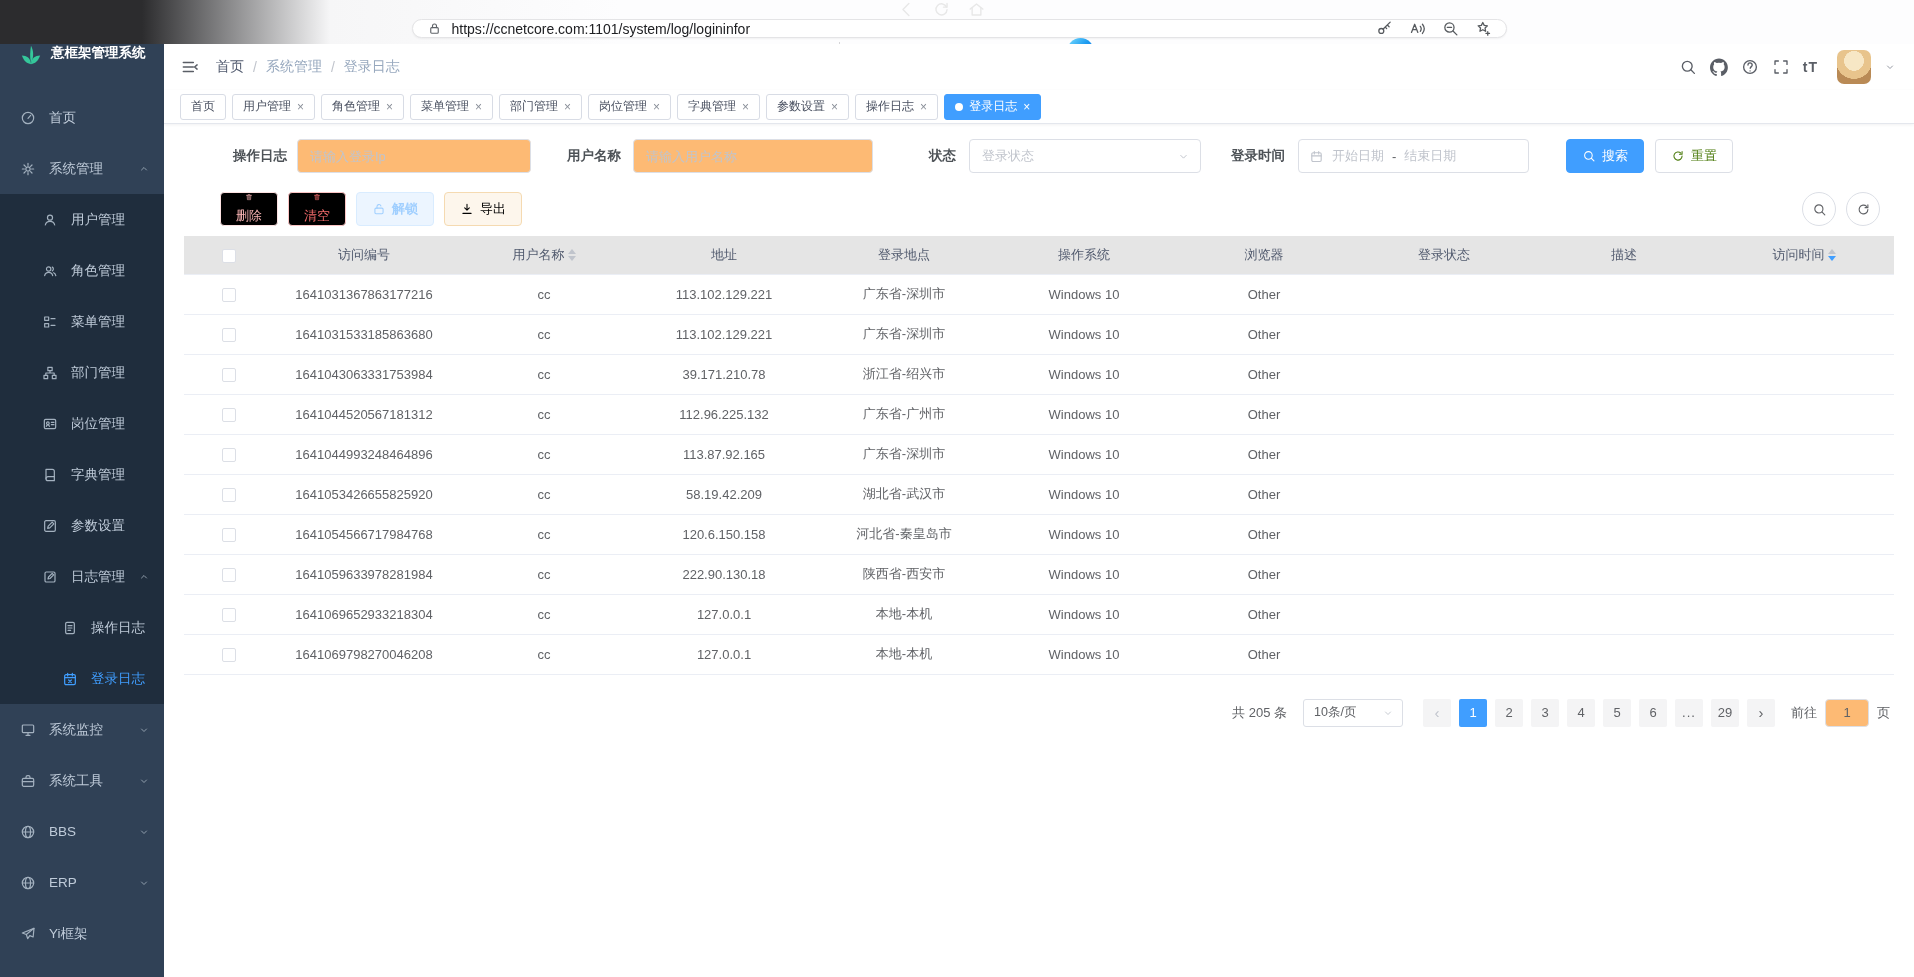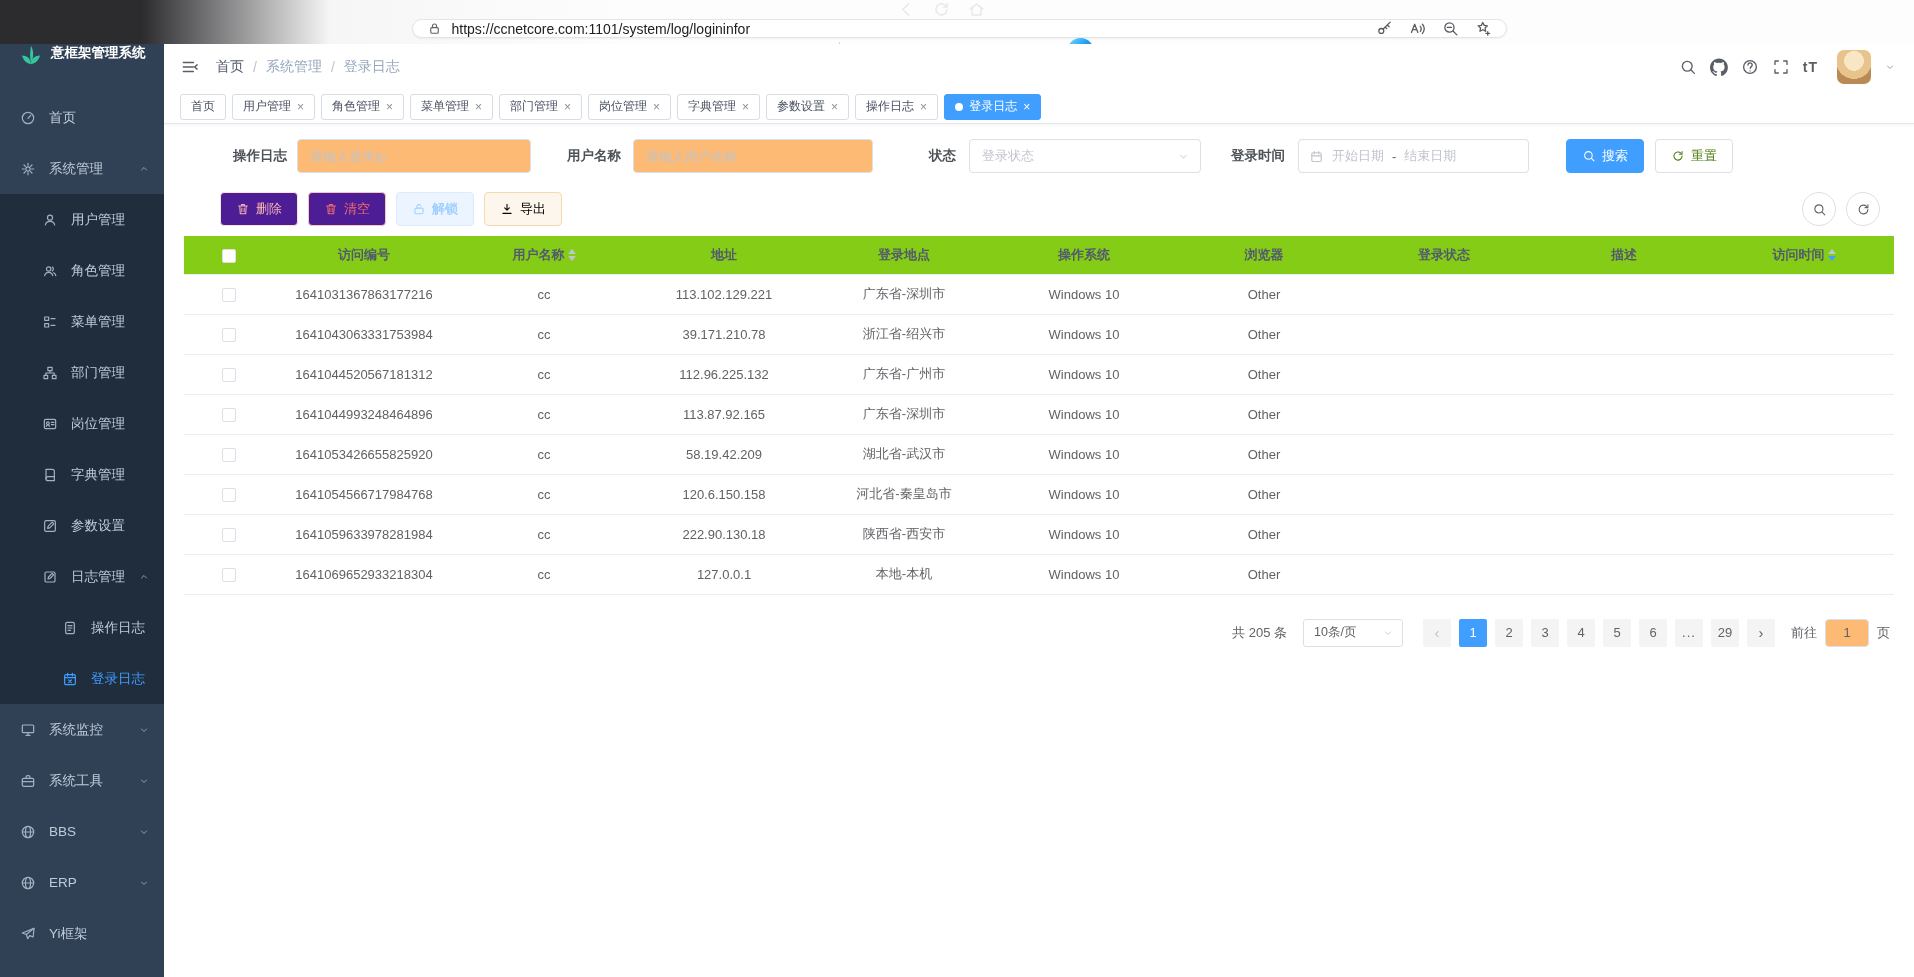--- a/index.html
+++ b/index.html
@@ -92,33 +92,33 @@
   .datebox svg { width:15px; height:15px; color:#c0c4cc; flex:0 0 auto; }
   .date-ph { color:#c0c4cc; }
   .date-sep { color:#606266; }
   .btn { height:34px; border-radius:4px; border:1px solid transparent; display:inline-flex; align-items:center;
     gap:6px; padding:0 15px; font-size:13px; cursor:pointer; background:#fff; white-space:nowrap; }
   .btn svg { width:14px; height:14px; }
   .btn-search { background:#409eff; border-color:#409eff; color:#fff; margin-left:37px; }
   .btn-reset { border-color:#dcdfe6; color:#4d7c0f; margin-left:11px; }
 
   .action-row { display:flex; align-items:center; gap:10px; padding-left:36px; margin-top:12px; }
-  .btn.plain-danger   { background:#4c1d95; border-color:#fbc4c4; color:#f56c6c; }
+  .btn.plain-danger   { background:#000000; border-color:#fbc4c4; color:#f56c6c;flex-direction:column; }
   .btn.plain-danger.disabled  { border-color:#fde2e2; color:#f9b4b4; cursor:not-allowed; }
   .btn.plain-primary  { background:#ecf5ff; border-color:#b3d8ff; color:#409eff; }
   .btn.plain-primary.disabled { border-color:#d9ecff; color:#a0cfff; cursor:not-allowed;font-weight:bold; }
   .btn.plain-warning  { background:#fdf6ec; border-color:#f5dab1; color:#000000; }
   .right-tools { margin-left:auto; display:flex; gap:10px; margin-right:14px; }
   .circle-btn { width:34px; height:34px; border:1px solid #dcdfe6; border-radius:50%; background:#fff;
     display:flex; align-items:center; justify-content:center; color:#606266; cursor:pointer; }
   .circle-btn svg { width:15px; height:15px; }
 
   
   table { width:100%; border-collapse:collapse; table-layout:fixed; margin-top:10px; }
-  th { height:38px; background:#84cc16; color:#515a6e; font-size:13px; font-weight:bold;
+  th { height:38px; background:#e5e5e5; color:#515a6e; font-size:13px; font-weight:normal;
     border-bottom:1px solid #ebeef5; text-align:center; }
   td { height:40px; border-bottom:1px solid #ebeef5; text-align:center; color:#606266; font-size:13px;
     white-space:nowrap; overflow:hidden; }
   .cb { width:14px; height:14px; border:1px solid #dcdfe6; border-radius:2px; display:inline-block;
     background:#fff; cursor:pointer; vertical-align:middle; }
   .th-inner { display:inline-flex; align-items:center; gap:3px; }
   .sort { display:inline-flex; flex-direction:column; gap:2px; }
   .sort i { width:0; height:0; border-left:4px solid transparent; border-right:4px solid transparent; display:block; cursor:pointer; }
   .sort .s-up { border-bottom:5px solid #c0c4cc; }
   .sort .s-down { border-top:5px solid #c0c4cc; }
@@ -773,20 +773,32 @@
     <td>cc</td>
     <td>113.102.129.221</td>
     <td>广东省-深圳市</td>
     <td>Windows 10</td>
     <td>Other</td>
     <td></td>
     <td></td>
     <td></td>
   </tr>
 
+  <tr>
+    <td><span class="cb"></span></td>
+    <td>1641031533185863680</td>
+    <td>cc</td>
+    <td>113.102.129.221</td>
+    <td>广东省-深圳市</td>
+    <td>Windows 10</td>
+    <td>Other</td>
+    <td></td>
+    <td></td>
+    <td></td>
+  </tr>
 
   <tr>
     <td><span class="cb"></span></td>
     <td>1641043063331753984</td>
     <td>cc</td>
     <td>39.171.210.78</td>
     <td>浙江省-绍兴市</td>
     <td>Windows 10</td>
     <td>Other</td>
     <td></td>
@@ -865,20 +877,32 @@
     <td>cc</td>
     <td>127.0.0.1</td>
     <td>本地-本机</td>
     <td>Windows 10</td>
     <td>Other</td>
     <td></td>
     <td></td>
     <td></td>
   </tr>
 
+  <tr>
+    <td><span class="cb"></span></td>
+    <td>1641069798270046208</td>
+    <td>cc</td>
+    <td>127.0.0.1</td>
+    <td>本地-本机</td>
+    <td>Windows 10</td>
+    <td>Other</td>
+    <td></td>
+    <td></td>
+    <td></td>
+  </tr>
 </tbody>
       </table>
 
       <div class="page-row">
         <span class="total">共 205 条</span>
         <div class="size-select">
           <span>10条/页</span>
           <svg class="ic">
               <use href="#i-chev"></use>
             </svg>

